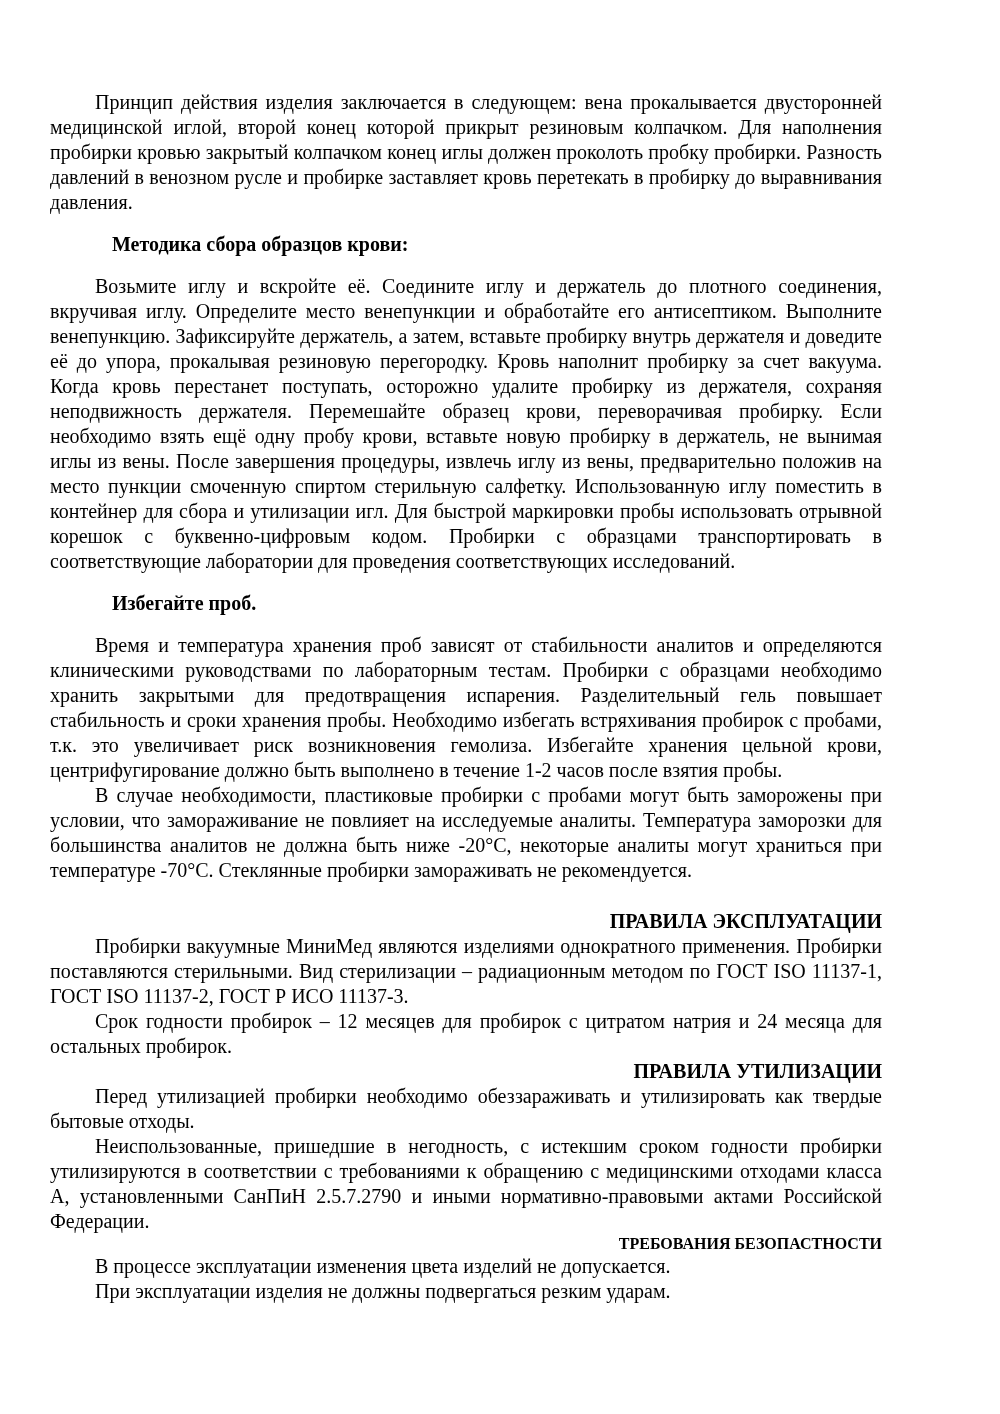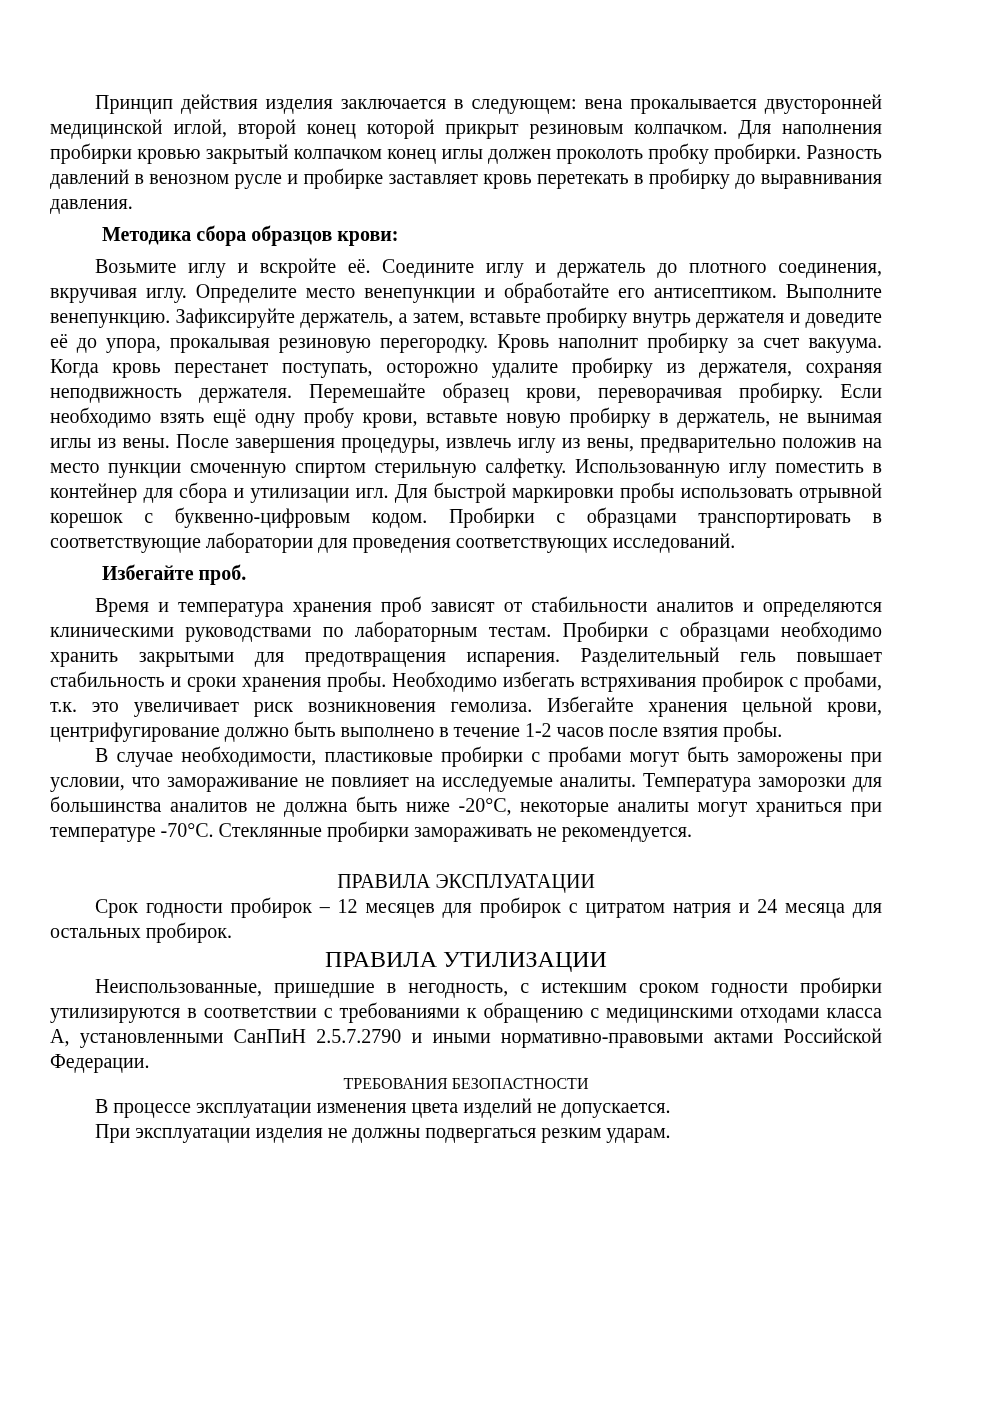--- a/index.html
+++ b/index.html
@@ -22,30 +22,30 @@
     height: 1414px;
     padding: 90px 118px 20px 50px;
     background: #ffffff;
   }
   .para {
     margin: 0;
     text-align: justify;
     text-indent: 45px;
   }
   .inline-heading {
-    margin: 7px;
+    margin: 17px;
     text-align: left;
     text-indent: 45px;
     font-weight: bold;
   }
   .center-heading {
     margin: 0;
-    text-align: center;
+    text-align: right;
     text-indent: 0;
-    font-weight: normal;
+    font-weight: bold;
   }
   .gap-top {
     margin-top: 26px;
   }
 </style>
 </head>
 <body>
 
 <div class="page">
 
@@ -56,27 +56,29 @@
   <p class="para">Возьмите иглу и вскройте её. Соедините иглу и держатель до плотного соединения, вкручивая иглу. Определите место венепункции и обработайте его антисептиком. Выполните венепункцию. Зафиксируйте держатель, а затем, вставьте пробирку внутрь держателя и доведите её до упора, прокалывая резиновую перегородку. Кровь наполнит пробирку за счет вакуума. Когда кровь перестанет поступать, осторожно удалите пробирку из держателя, сохраняя неподвижность держателя. Перемешайте образец крови, переворачивая пробирку. Если необходимо взять ещё одну пробу крови, вставьте новую пробирку в держатель, не вынимая иглы из вены. После завершения процедуры, извлечь иглу из вены, предварительно положив на место пункции смоченную спиртом стерильную салфетку. Использованную иглу поместить в контейнер для сбора и утилизации игл. Для быстрой маркировки пробы использовать отрывной корешок с буквенно-цифровым кодом. Пробирки с образцами транспортировать в соответствующие лаборатории для проведения соответствующих исследований.</p>
 
   <p class="inline-heading">Избегайте проб.</p>
 
   <p class="para">Время и температура хранения проб зависят от стабильности аналитов и определяются клиническими руководствами по лабораторным тестам. Пробирки с образцами необходимо хранить закрытыми для предотвращения испарения. Разделительный гель повышает стабильность и сроки хранения пробы. Необходимо избегать встряхивания пробирок с пробами, т.к. это увеличивает риск возникновения гемолиза. Избегайте хранения цельной крови, центрифугирование должно быть выполнено в течение 1-2 часов после взятия пробы.</p>
 
   <p class="para">В случае необходимости, пластиковые пробирки с пробами могут быть заморожены при условии, что замораживание не повлияет на исследуемые аналиты. Температура заморозки для большинства аналитов не должна быть ниже -20°С, некоторые аналиты могут храниться при температуре -70°С. Стеклянные пробирки замораживать не рекомендуется.</p>
 
   <h2 class="center-heading gap-top" style="font-size:20px">ПРАВИЛА ЭКСПЛУАТАЦИИ</h2>
 
+  <p class="para">Пробирки вакуумные МиниМед являются изделиями однократного применения. Пробирки поставляются стерильными. Вид стерилизации – радиационным методом по ГОСТ ISO 11137-1, ГОСТ ISO 11137-2, ГОСТ Р ИСО 11137-3.</p>
 
   <p class="para">Срок годности пробирок – 12 месяцев для пробирок с цитратом натрия и 24 месяца для остальных пробирок.</p>
 
-  <h2 class="center-heading" style="font-size:24px">ПРАВИЛА УТИЛИЗАЦИИ</h2>
+  <h2 class="center-heading" style="font-size:20px">ПРАВИЛА УТИЛИЗАЦИИ</h2>
 
 
 
+  <p class="para">Перед утилизацией пробирки необходимо обеззараживать и утилизировать как твердые бытовые отходы.</p>
 
   <p class="para">Неиспользованные, пришедшие в негодность, с истекшим сроком годности пробирки утилизируются в соответствии с требованиями к обращению с медицинскими отходами класса А, установленными СанПиН 2.5.7.2790 и иными нормативно-правовыми актами Российской Федерации.</p>
 
   <h2 class="center-heading" style="font-size:16px">ТРЕБОВАНИЯ БЕЗОПАСТНОСТИ</h2>
 
   <p class="para">В процессе эксплуатации изменения цвета изделий не допускается.</p>
 
   <p class="para">При эксплуатации изделия не должны подвергаться резким ударам.</p>
 
 </div>

